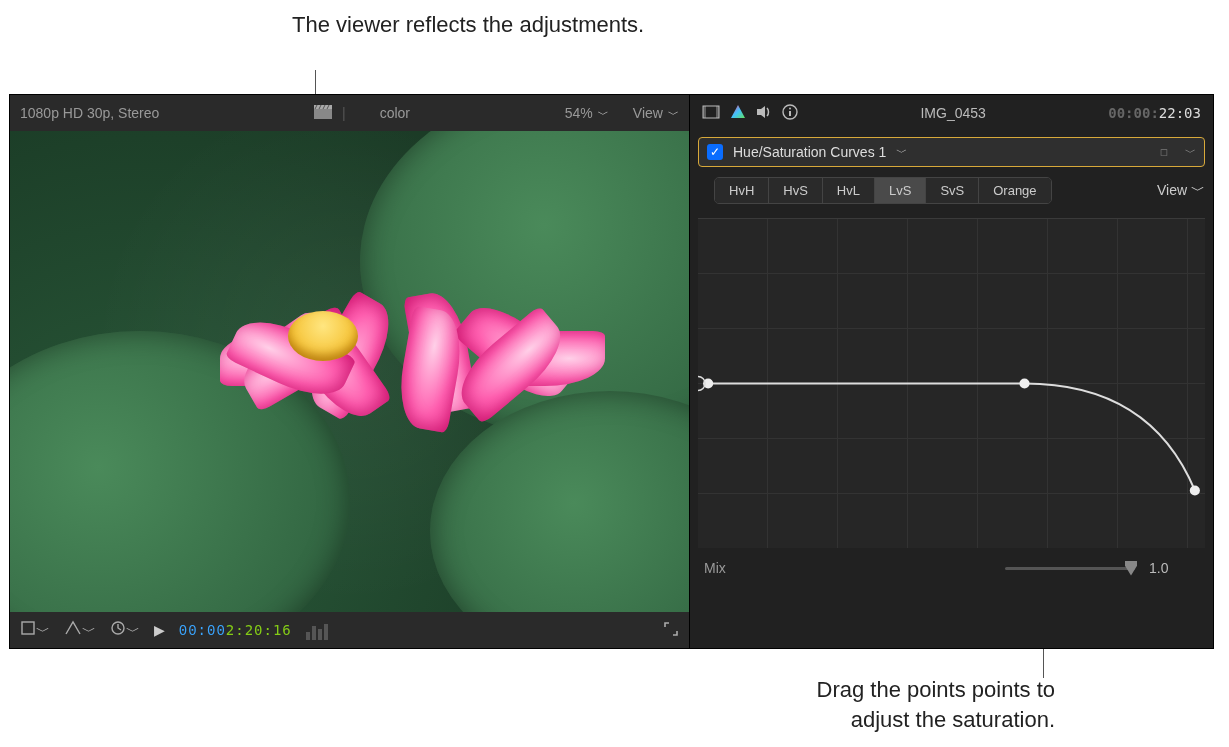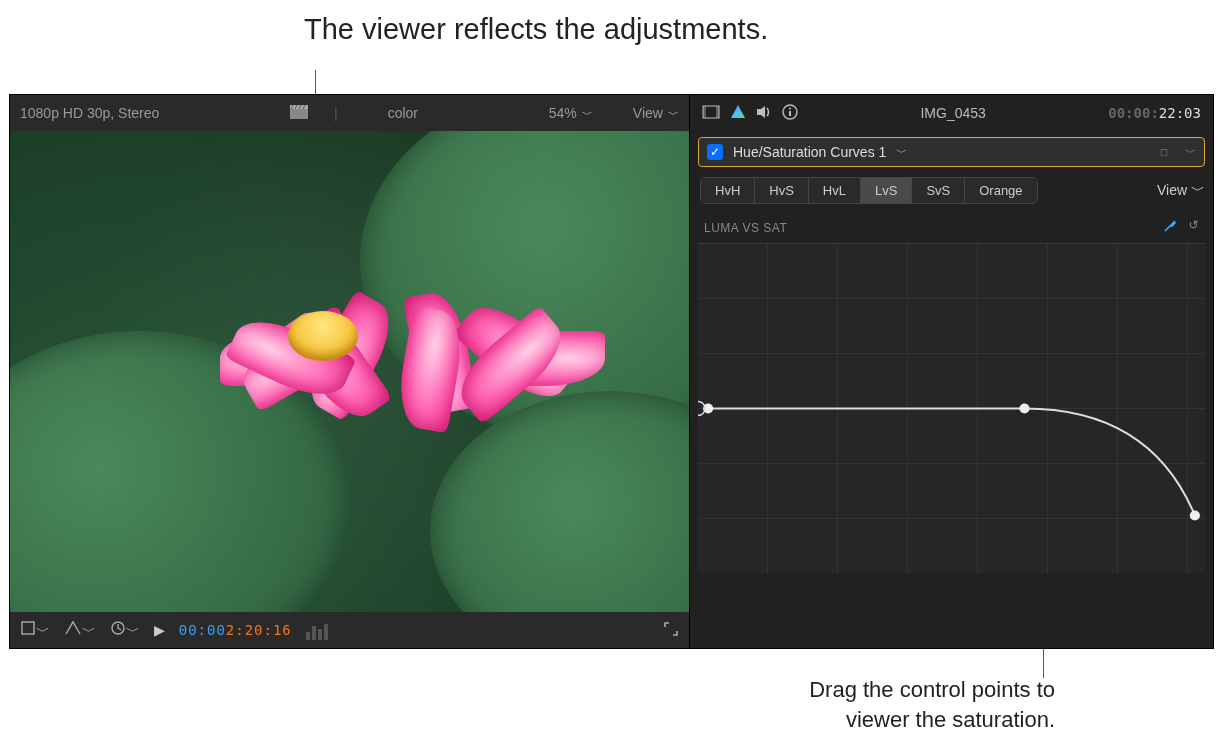--- a/index.html
+++ b/index.html
@@ -6,23 +6,23 @@
   body {
     font-family: -apple-system, "Helvetica Neue", Arial, sans-serif;
     background: #fff;
     width: 1229px;
     height: 747px;
     position: relative;
     overflow: hidden;
   }
   .callout-top {
     position: absolute;
-    left: 304px;
+    left: 292px;
     top: 10px;
-    font-size: 29px;
+    font-size: 22px;
     color: #222;
     line-height: 1.35;
   }
   .callout-bottom {
     position: absolute;
     left: 755px;
     top: 675px;
     font-size: 22px;
     color: #222;
     line-height: 1.35;
@@ -72,21 +72,21 @@
 
   
   .lp-header {
     height: 36px;
     background: #2a2a2a;
     display: flex;
     align-items: center;
     padding: 0 10px;
     color: #999;
     font-size: 14px;
-    gap: 26px;
+    gap: 10px;
   }
   .lp-header .clapper {
     margin-left: auto;
     color: #888;
   }
   .lp-header .title { margin-left: 24px; }
   .lp-header .zoom { margin-left: auto; }
   .lp-header .chev { font-size: 11px; margin-left: 2px; color: #ccc; }
   .lp-header .view-btn { margin-left: 14px; }
 
@@ -134,21 +134,21 @@
     height: 36px;
     background: #2a2a2a;
     display: flex;
     align-items: center;
     padding: 0 10px;
     color: #aaa;
     font-size: 14px;
     gap: 14px;
   }
   .lp-footer .tc-blue { color: #3aa5ff; font-family: Liberation Mono, monospace; letter-spacing: 1px;}
-  .lp-footer .tc-white { color: #f97316; font-family: monospace; letter-spacing: 1px;}
+  .lp-footer .tc-white { color: #84cc16; font-family: monospace; letter-spacing: 1px;}
   .lp-footer .expand { margin-left: auto; }
   .sep { color: #555; }
   .audio-meter {
     width: 22px; height: 20px;
     display: flex; gap: 2px; align-items: flex-end;
   }
   .audio-meter div { width: 4px; background: #555; }
 
   
   .rp-header {
@@ -189,21 +189,21 @@
     background: #0a6dff;
     display: flex; align-items: center; justify-content: center;
   }
   .checkbox::after { content: "✓"; color: #fff; font-size: 12px; }
   .effect-row .kf { margin-left: auto; color: #777; transform: rotate(45deg); font-size: 12px;}
   .effect-row .dd { color: #999; font-size: 11px; margin-left: 6px; }
 
   .tabs-row {
     display: flex;
     align-items: center;
-    margin: 10px 8px 0 10px;
+    margin: 10px 8px 0 24px;
     gap: 0;
   }
   .seg {
     flex: none;
     display: flex;
     border: 1px solid #444;
     border-radius: 5px;
     overflow: hidden;
   }
   .seg button {
@@ -280,21 +280,21 @@
     clip-path: polygon(50% 100%, 0 35%, 0 0, 100% 0, 100% 35%);
   }
   .mix-val { width: 50px; color: #bbb; }
 
 </style>
 </head>
 <body>
 
 <div class="callout-top">The viewer reflects the adjustments.</div>
 <div class="callout-line-top"></div>
-<div class="callout-bottom">Drag the control points to viewer the saturation.</div>
+<div class="callout-bottom">Drag the points points to adjust the saturation.</div>
 <div class="callout-line-bottom"></div>
 
 <div class="app">
 
   <div class="left-panel">
     <div class="lp-header">
       <span>1080p HD 30p, Stereo</span>
       <span class="clapper">
         <svg width="18" height="14" viewBox="0 0 18 14">
             <rect x="0" y="4" width="18" height="10" fill="#888"></rect>
@@ -427,37 +427,33 @@
           <button class="active">LvS</button>
           <button>SvS</button>
           <button>Orange</button>
         </div>
       <span class="view-link">
         <span>View</span> <span class="chev">﹀</span>
       </span>
     </div>
 
     <div class="curve-area">
-      <div class="curve-header">
-        <span>LUMA vs SAT</span>
-        <span class="tools">
-          <span>
-            <svg width="16" height="16" viewBox="0 0 16 16" stroke-width="1.6">
-                <path d="M3 13l6-6M9 7l3-3 1 1-3 3zM12 3l1 1"></path>
-              </svg>
-          </span>
-          <span style="color:#888">↺</span>
-        </span>
-      </div>
       <div class="curve-grid">
         <svg class="curve-svg" viewBox="0 0 500 330" preserveAspectRatio="none">
           <path id="curvePath" fill="none" stroke="#ddd" stroke-width="2" d="M 10 165 L 322 165 Q 446 165 490 272.25"></path>
           <g id="curvePoints">
               <circle cx="10" cy="165" r="5" fill="#eee"></circle>
               <circle cx="322" cy="165" r="5" fill="#eee"></circle>
               <circle cx="490" cy="272.25" r="5" fill="#eee"></circle>
             </g>
           <circle id="startRing" r="7" fill="none" stroke="#ddd" stroke-width="1.5" cx="10" cy="165" transform="translate(-10,0)"></circle>
         </svg>
       </div>
+      <div class="mix-row">
+        <span>Mix</span>
+        <div class="slider-track">
+          <div class="slider-thumb"></div>
+        </div>
+        <span class="mix-val">1.0</span>
+      </div>
     </div>
   </div>
 </div>
 
 </body></html>

